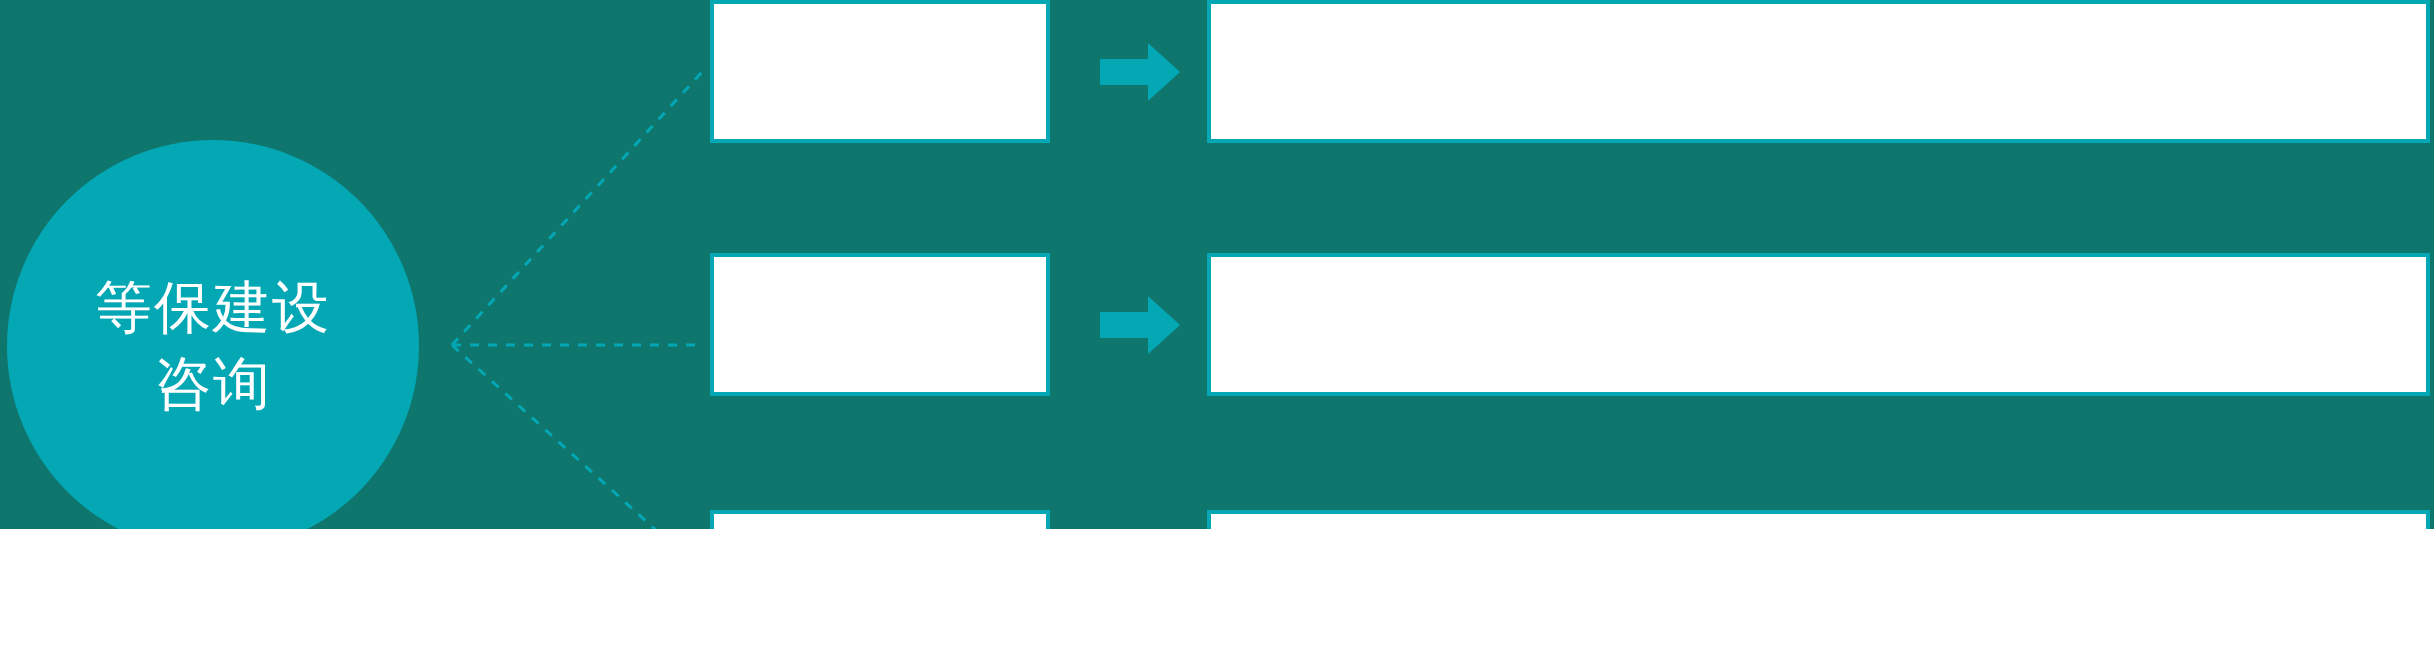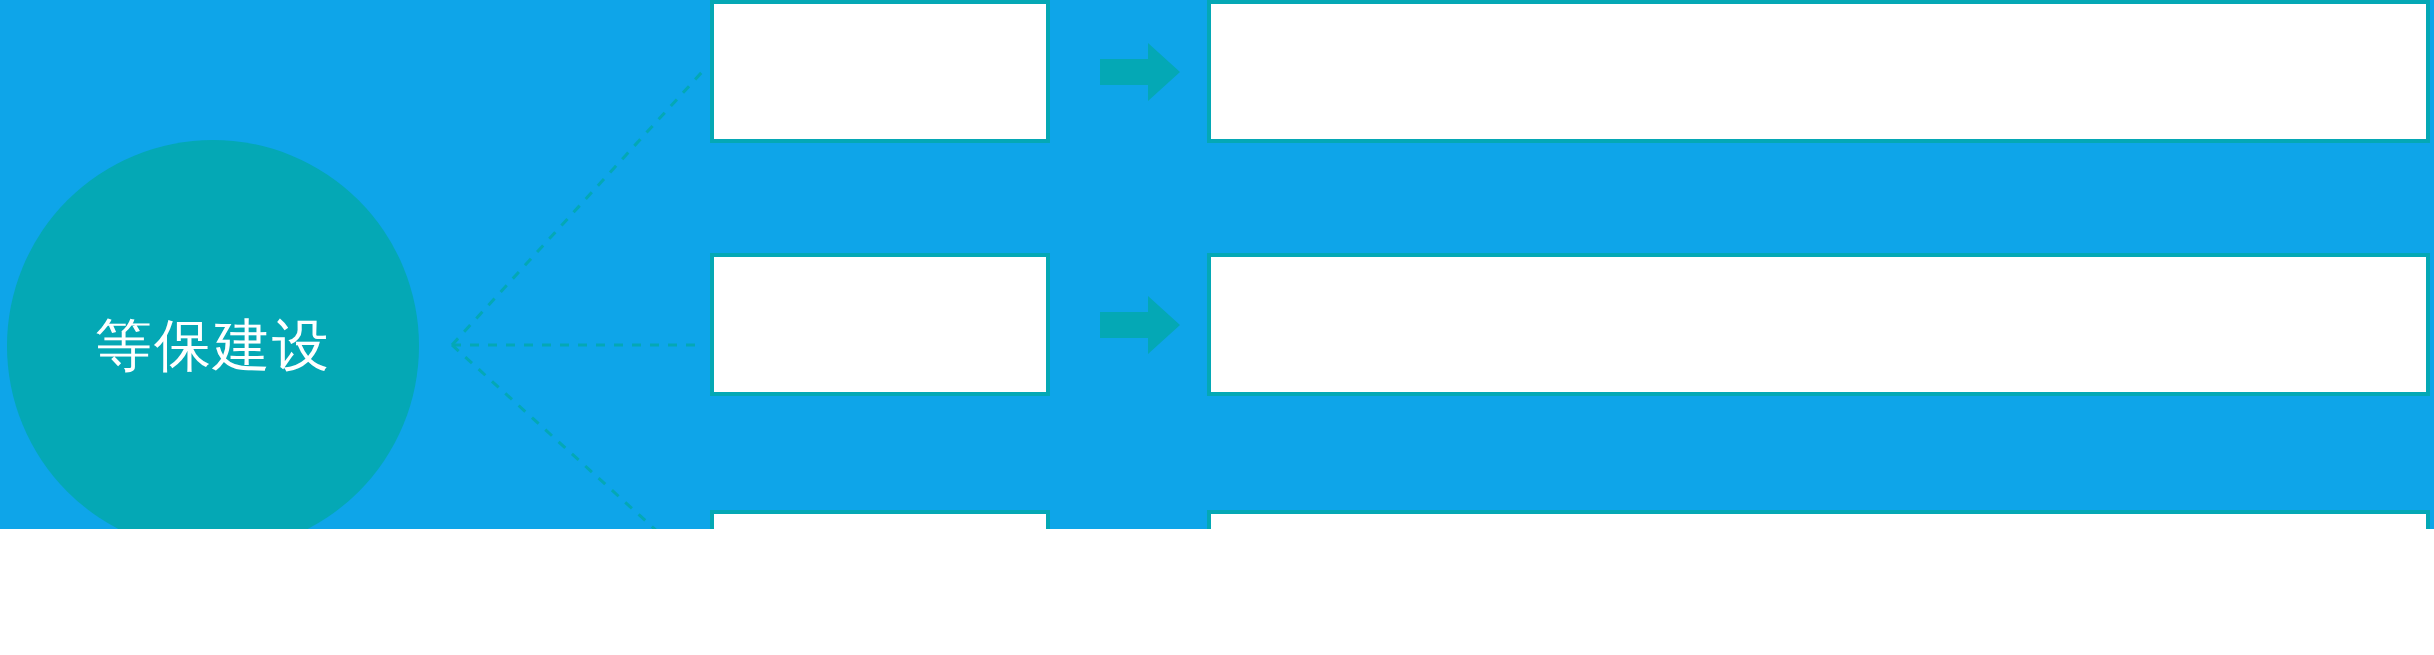--- a/index.html
+++ b/index.html
@@ -8,21 +8,21 @@
     padding: 0;
     background: #ffffff;
   }
   body {
     font-family: "Liberation Sans", "DejaVu Sans", sans-serif;
   }
   #canvas {
     position: relative;
     width: 2434px;
     height: 529px;
-    background: #0ea5e9;
+    background: #0f766e;
     overflow: hidden;
   }
   
   .hub {
     position: absolute;
     left: 7px;
     top: 140px;
     width: 412px;
     height: 412px;
     border-radius: 50%;
@@ -98,20 +98,21 @@
     top: 41px;
   }
 </style>
 </head>
 <body>
 
 <div id="canvas">
 
   <div class="hub">
     <div class="hub-line">等保建设</div>
+    <div class="hub-line">咨询</div>
   </div>
 
   <svg class="connectors" viewBox="0 0 2434 655" width="2434" height="655" xmlns="http://www.w3.org/2000/svg">
     <line x1="452" y1="345" x2="702" y2="72" stroke="#04a8b5" stroke-width="3" stroke-dasharray="9 9" stroke-linecap="butt"></line>
     <line x1="452" y1="345" x2="702" y2="345" stroke="#04a8b5" stroke-width="3" stroke-dasharray="9 9" stroke-linecap="butt"></line>
     <line x1="452" y1="345" x2="702" y2="572" stroke="#04a8b5" stroke-width="3" stroke-dasharray="9 9" stroke-linecap="butt"></line>
   </svg>
 
   <div class="row" style="top:0px;">
     <div class="stage-box small">

